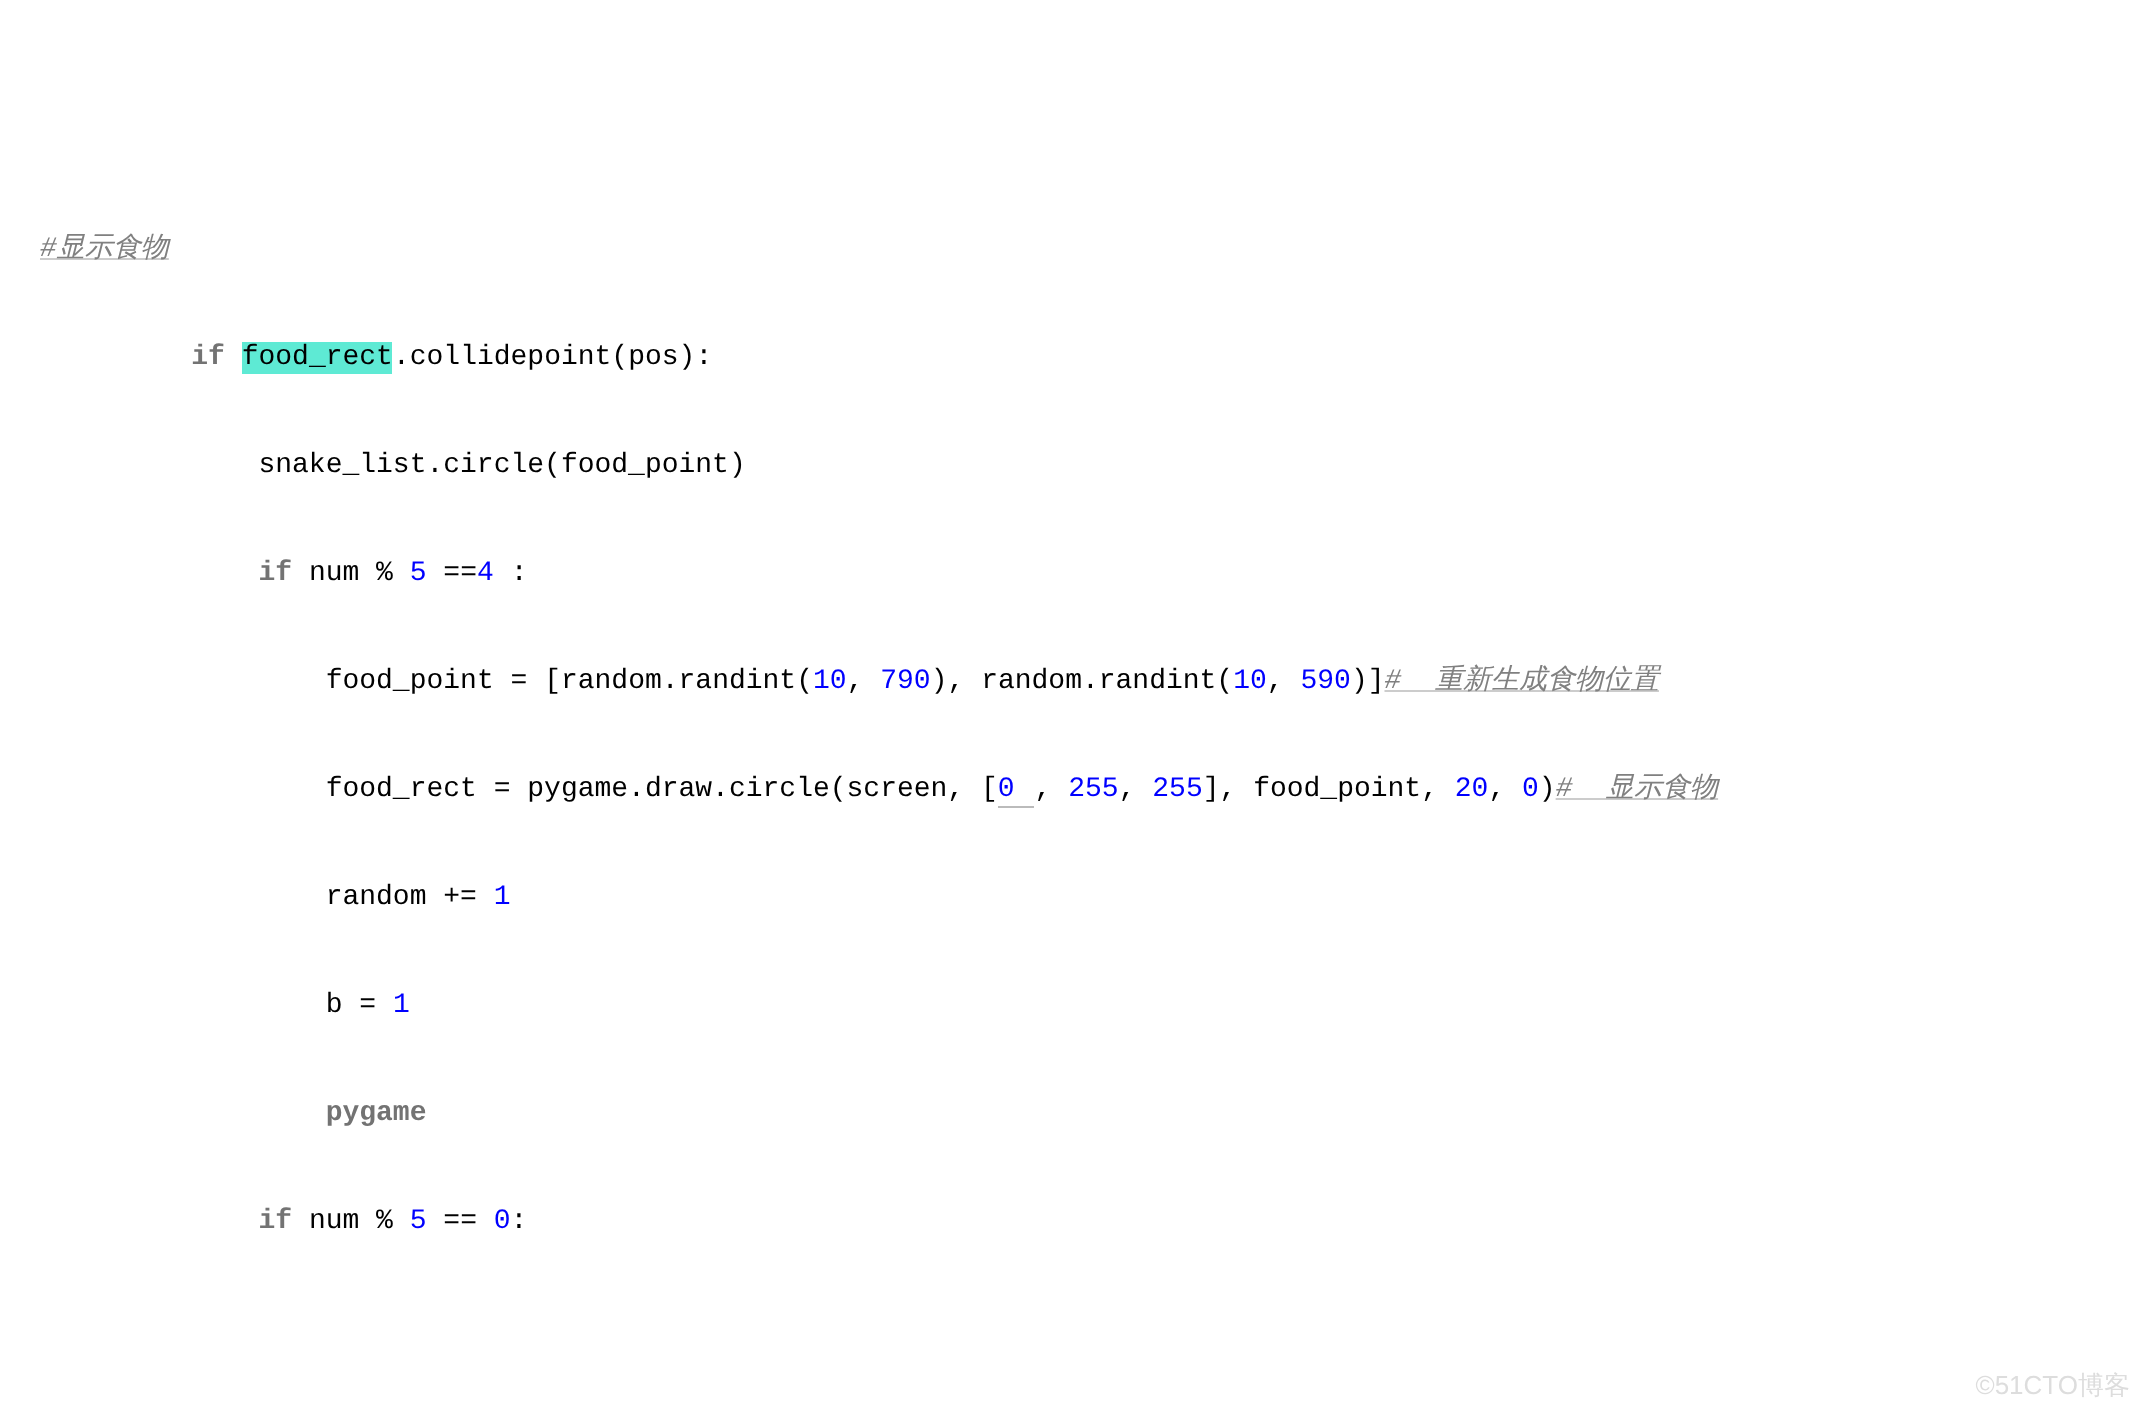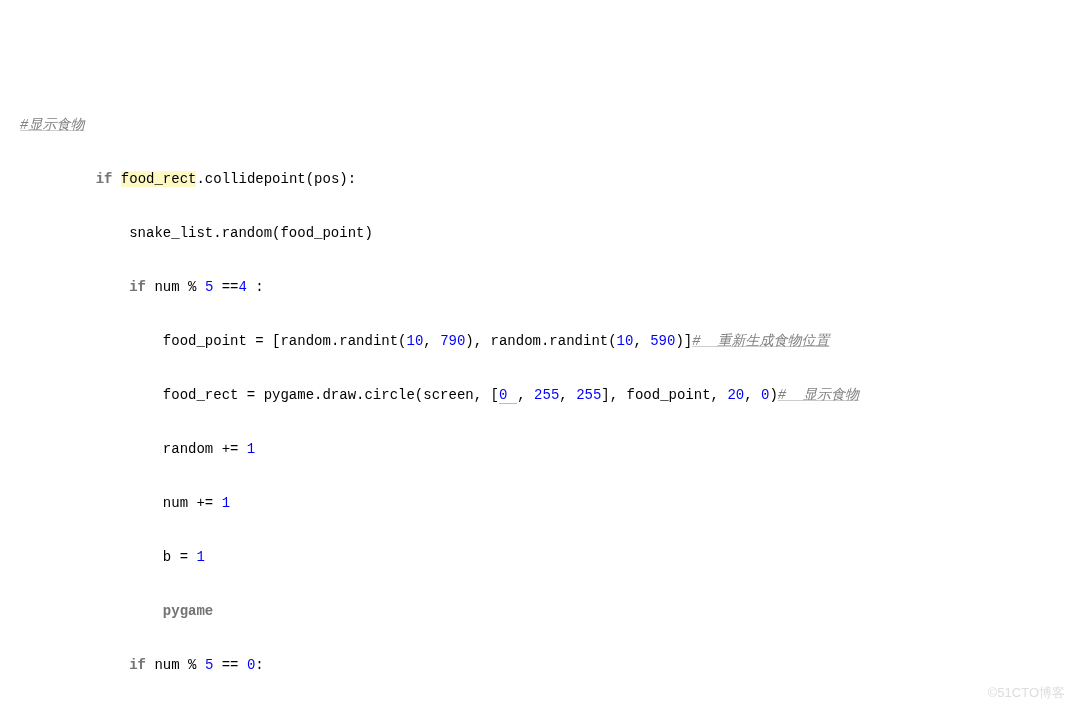--- a/index.html
+++ b/index.html
@@ -34,21 +34,21 @@
       border-radius: 2px;
       opacity: 0.3;
     }
     .code-area {
       margin-left: 20px;
     }
     .line { display: block; }
     .comment { color: #808080; font-style: italic; }
     .comment-underline { text-decoration: underline; text-decoration-color: #ccc; }
     .keyword { color: #737373; font-weight: bold; }
-    .highlight-bg { background: #fef9c3; }
+    .highlight-bg { background: #5eead4; }
     .number { color: #0000ff; }
     .watermark {
       position: absolute;
       right: 10px;
       bottom: 10px;
       color: #ddd;
       font-family: Liberation Sans, sans-serif;
       font-size: 13px;
     }
     .num-underline {
@@ -60,26 +60,25 @@
 <body>
 
 <div class="editor">
   <div class="gutter">
     <div class="fold-mark" style="top:28px;"></div>
     <div class="fold-mark" style="top:82px;"></div>
   </div>
   <div class="code-area">
 <span class="line"><span class="comment comment-underline">#显示食物</span></span>
 <span class="line">         <span class="keyword">if</span> <span class="highlight-bg">food_rect</span><span>.collidepoint(pos):</span></span>
-<span class="line">             <span>snake_list.random(food_point)</span></span>
+<span class="line">             <span>snake_list.circle(food_point)</span></span>
 <span class="line">             <span class="keyword">if</span> <span>num</span><span> % </span><span class="number">5</span><span> ==</span><span class="number">4</span> <span>:</span></span>
 <span class="line">                 <span>food_point</span><span> = </span><span>[</span><span>random.randint(</span><span class="number">10</span><span>, </span><span class="number">790</span><span>)</span><span>, </span><span>random.randint(</span><span class="number">10</span><span>, </span><span class="number">590</span><span>)</span><span>]</span><span class="comment comment-underline">#  重新生成食物位置</span></span>
 <span class="line">                 <span>food_rect = pygame.draw.circle(screen, [</span><span class="number num-underline">0</span><span>, </span><span class="number">255</span><span>, </span><span class="number">255</span><span>], food_point, </span><span class="number">20</span><span>, </span><span class="number">0</span><span>)</span><span class="comment comment-underline">#  显示食物</span></span>
 <span class="line">                 <span>random</span><span> += </span><span class="number">1</span></span>
-<span class="line">                 <span>num</span><span> += </span><span class="number">1</span></span>
 <span class="line">                 <span>b</span><span> = </span><span class="number">1</span></span>
 <span class="line">                 <span class="keyword">pygame</span></span>
 <span class="line">             <span class="keyword">if</span> <span>num</span><span> % </span><span class="number">5</span><span> == </span><span class="number">0</span><span>:</span></span>
 
 
 
 
 
 
 

